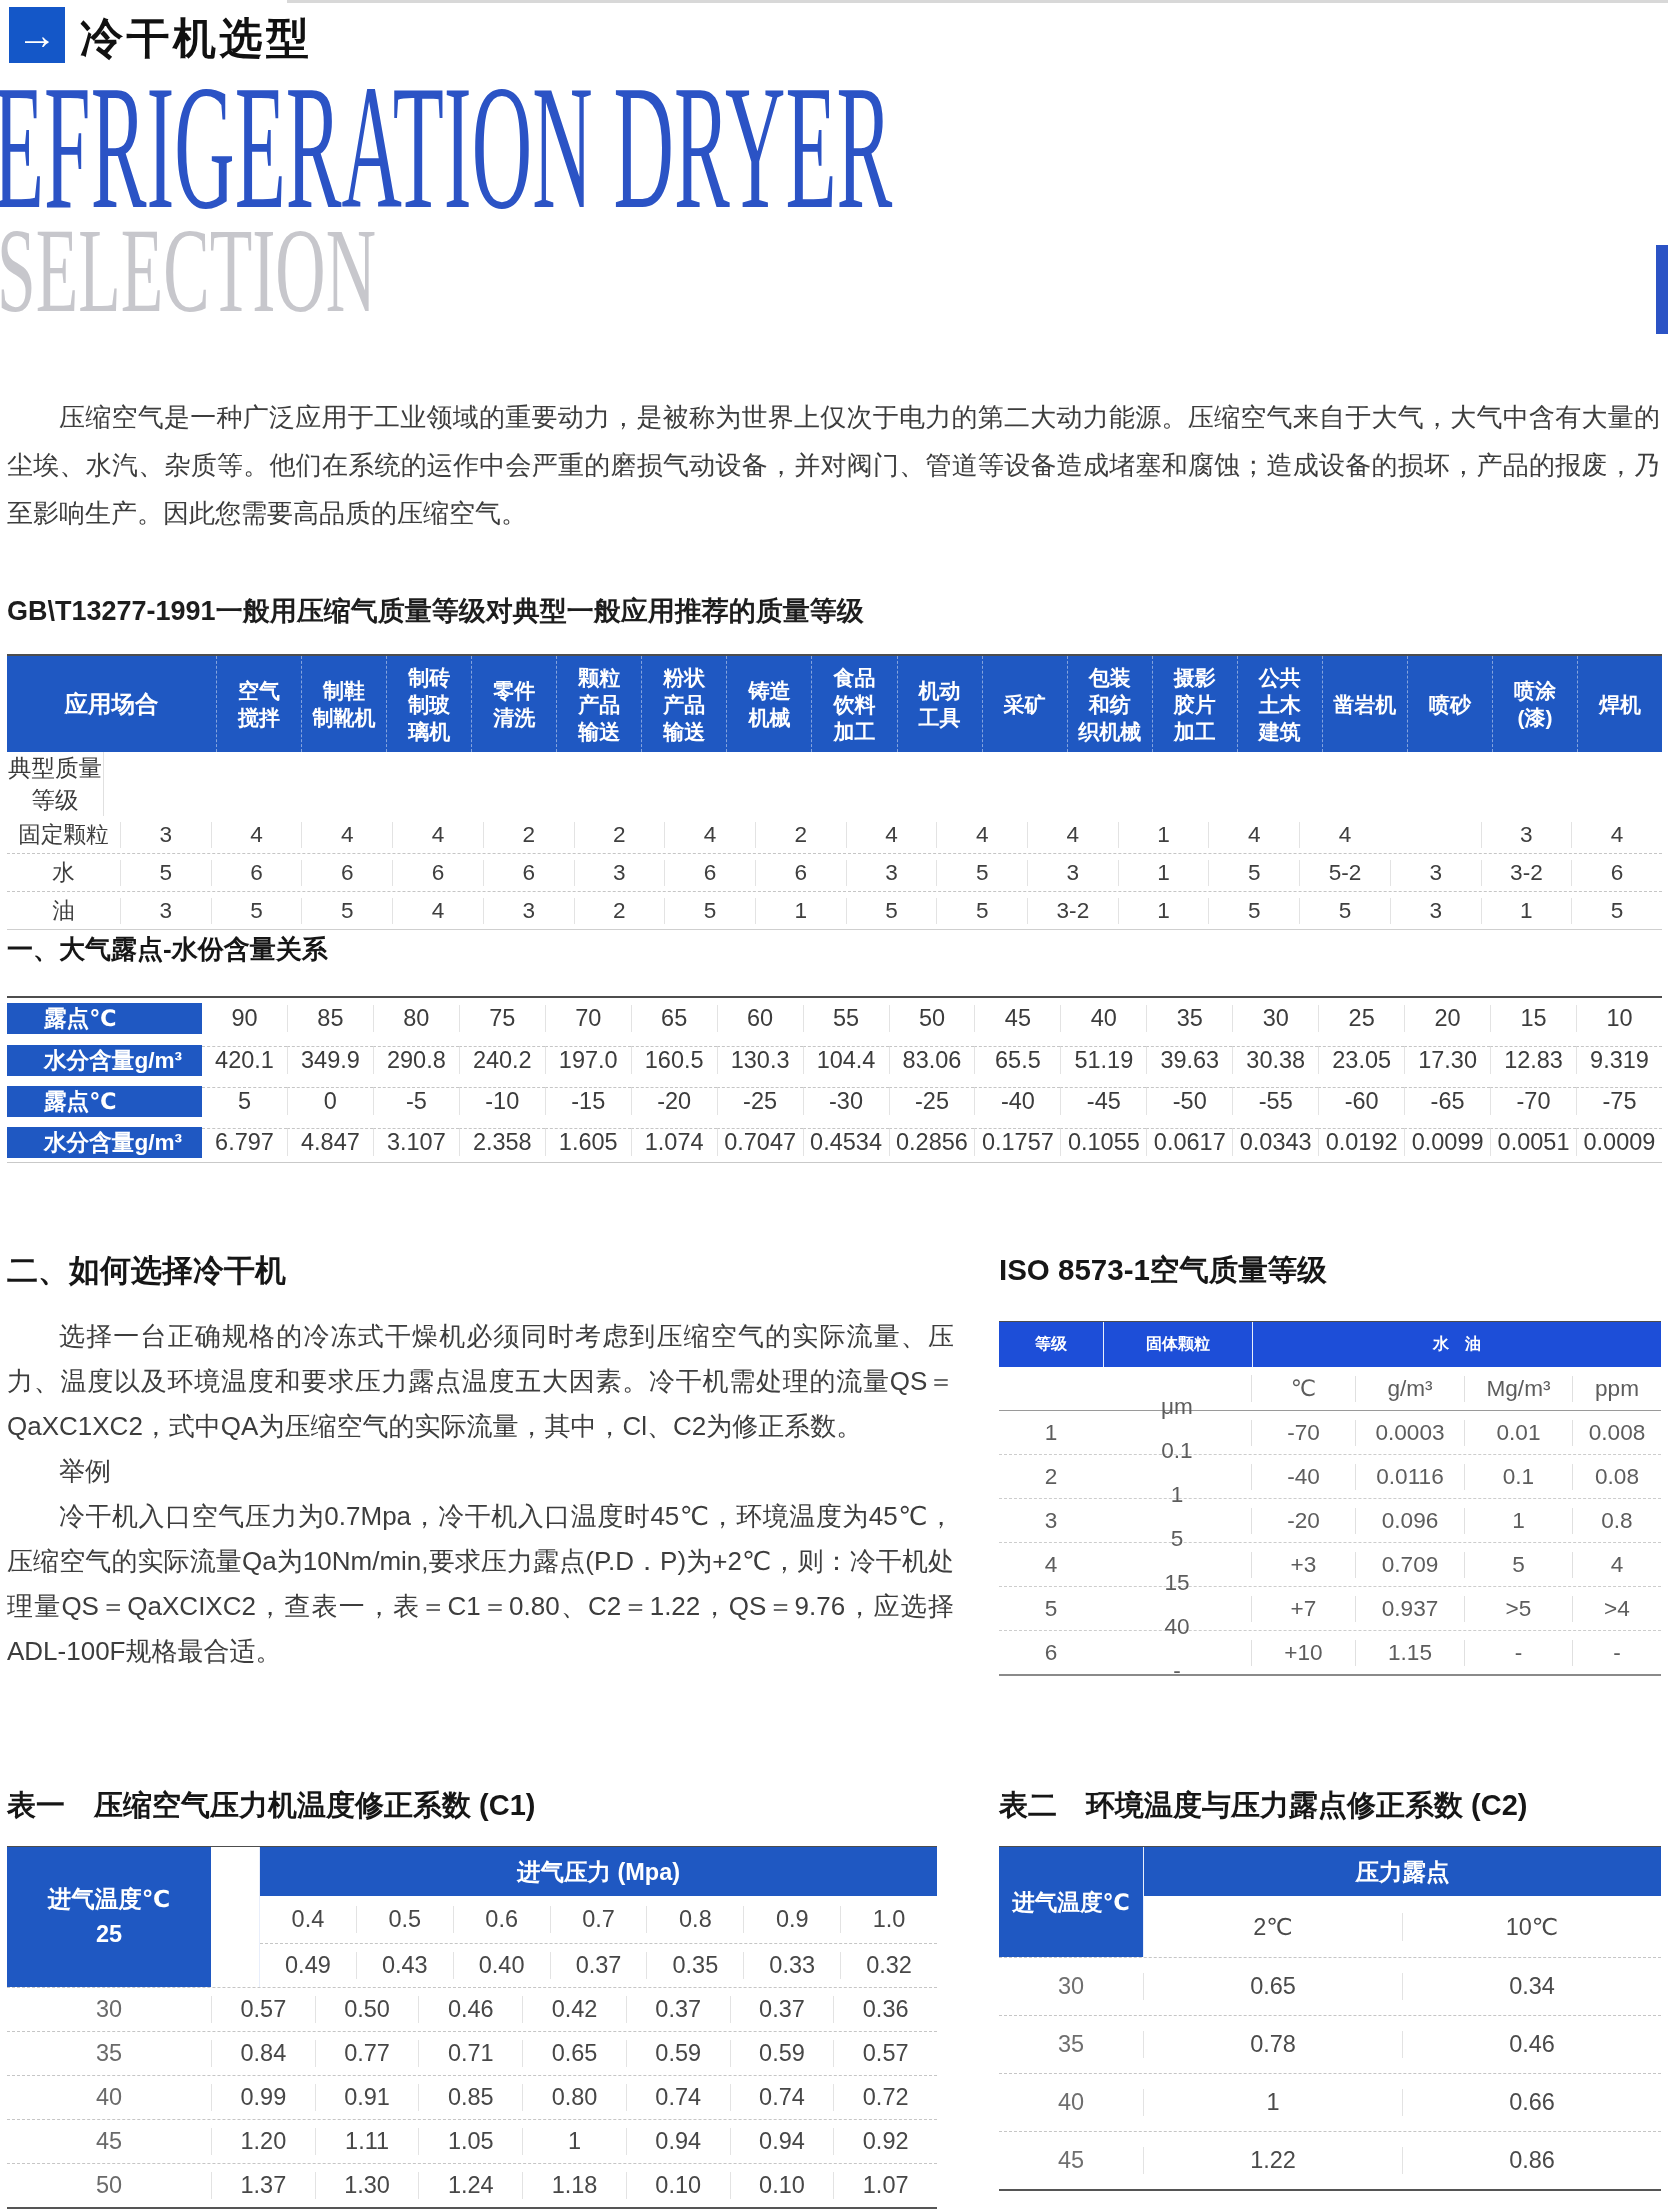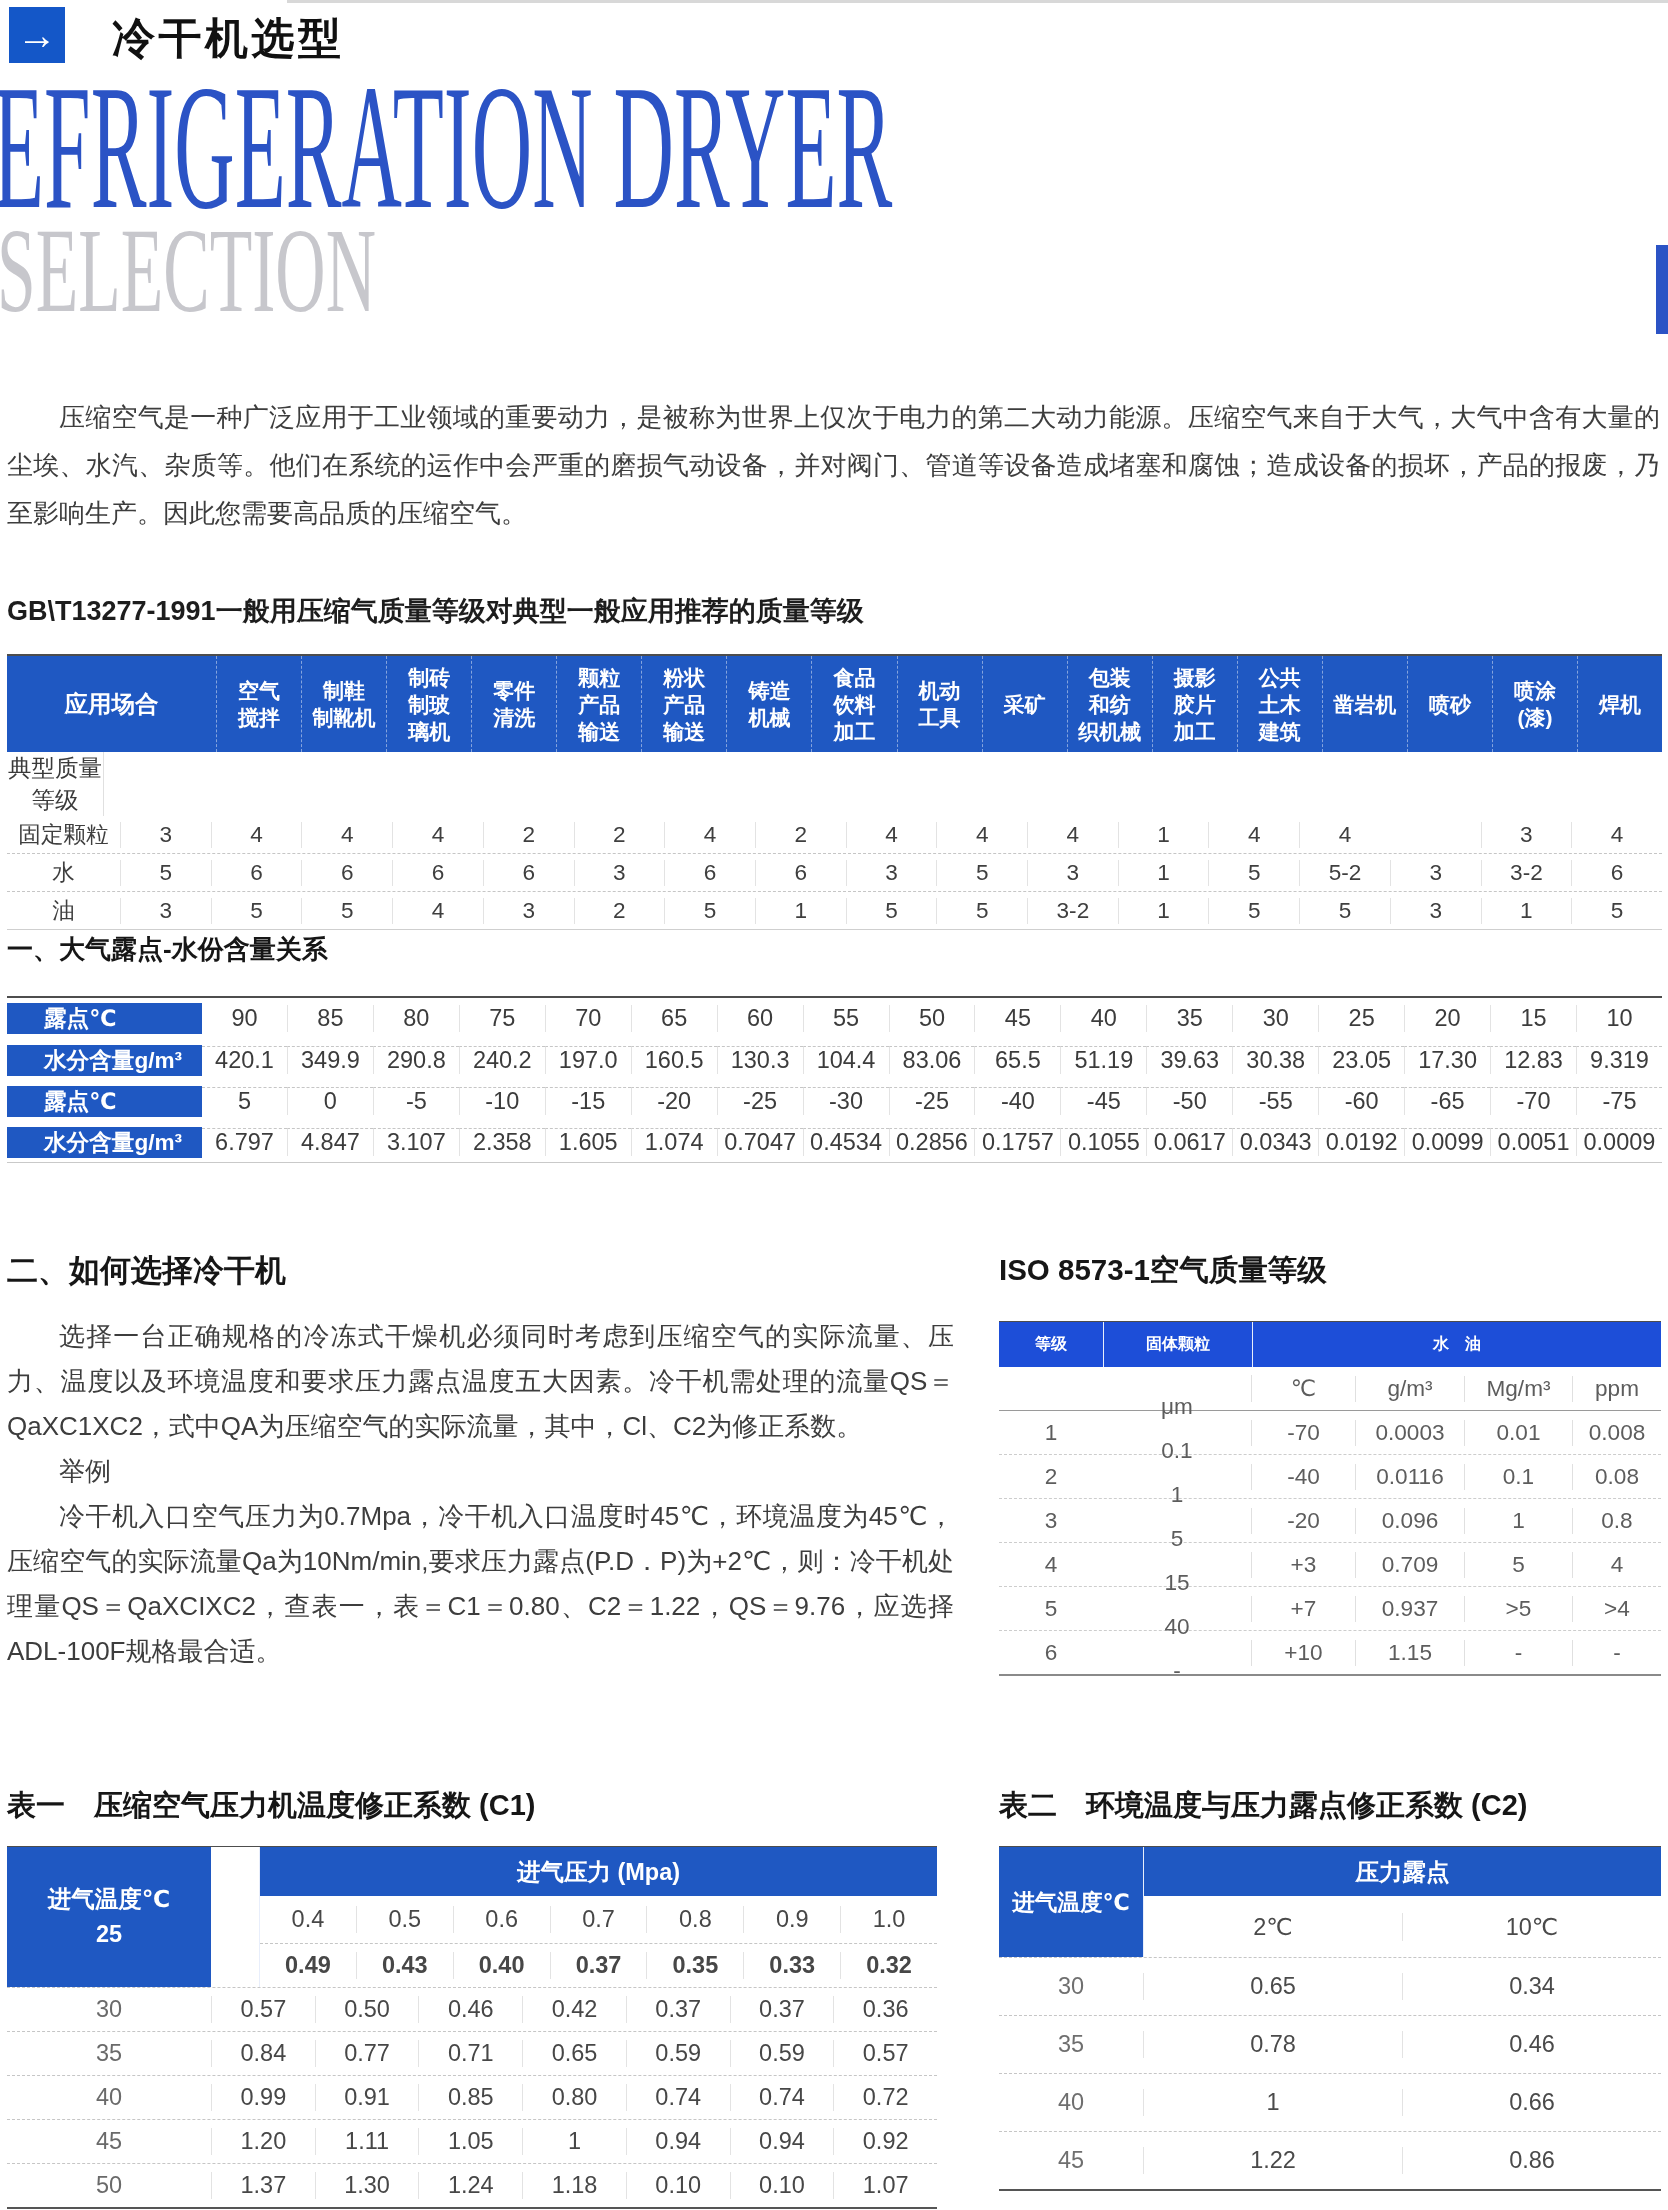--- a/index.html
+++ b/index.html
@@ -6,21 +6,21 @@
   body{font-family:"Liberation Sans","DejaVu Sans",sans-serif;}
   #page{position:relative;width:1669px;height:2211px;background:#ffffff;overflow:hidden;}
   .abs{position:absolute;}
 
   
   #top-edge{left:287px;top:0;width:1382px;height:2.6px;background:#d8d8d8;}
 
   
   #hdr-icon{left:8.7px;top:7px;width:56px;height:56px;background:#1457c8;color:#fff;
     display:flex;align-items:center;justify-content:center;font-size:40px;font-weight:bold;}
-  #hdr-title{left:80px;top:10.4px;font-size:43px;font-weight:bold;color:#111;letter-spacing:3.5px;margin-left:32px;}
+  #hdr-title{left:80px;top:10.4px;font-size:43px;font-weight:bold;color:#111;letter-spacing:3.5px;}
 
   #big-title{left:-7px;top:71px;font-family:"Liberation Serif","DejaVu Serif",serif;
     font-size:178px;line-height:152px;color:#2b53c5;white-space:nowrap;
     transform:scaleX(.47);transform-origin:0 0;}
   #big-sub{left:-3.5px;top:219px;font-family:"Liberation Serif","DejaVu Serif",serif;
     font-size:120px;line-height:103px;color:#c7c7cc;white-space:nowrap;
     transform:scaleX(.58);transform-origin:0 0;}
   #side-bar{left:1656px;top:245px;width:12px;height:89px;background:#2b53c5;}
 
   #intro{left:7px;top:393px;width:1653px;font-size:26px;line-height:48px;color:#3d3d3d;
@@ -87,21 +87,21 @@
   
   #c1-title{left:7px;top:1786px;font-size:29px;font-weight:bold;color:#161616;}
   #c1-table{left:7px;top:1846px;width:930px;border-top:1.7px solid #4d4d4d;border-bottom:2.6px solid #555;}
   .c1-top{display:flex;}
   .c1-corner{width:204px;background:#1f58c2;color:#fff;font-weight:bold;font-size:23.5px;
     display:flex;flex-direction:column;align-items:center;justify-content:center;line-height:35px;}
   .c1-right{flex:1;border-left:1.7px solid #e8eefb;margin-left:48px;}
   .c1-phead{height:49px;background:#1f58c2;color:#fff;font-weight:bold;font-size:23.5px;
     display:flex;align-items:center;justify-content:center;}
   .c1 .c1-press{height:47px;border-bottom:0.9px dashed #c6c6c6;}
-  .c1 .c1-first{height:43px;font-weight:bold;}
+  .c1 .c1-first{height:43px;}
   .c1-right .cell{flex:1;font-size:23.5px;color:#474747;}
   .c1-right .cell + .cell{border-left:0.9px solid #e3e3e3;}
   #c1-body .trow{height:43px;border-top:0.9px dashed #c6c6c6;}
   #c1-body .lead{width:204px;font-size:23.5px;color:#6a6a6a;}
   #c1-body .cell:not(.lead){flex:1;font-size:23.5px;color:#474747;border-left:0.9px solid #e3e3e3;}
 
   
   #c2-title{left:999px;top:1786px;font-size:29px;font-weight:bold;color:#161616;}
   #c2-table{left:999px;top:1846px;width:662px;border-top:1.7px solid #4d4d4d;border-bottom:2.6px solid #555;}
   .c2-top{display:flex;}

